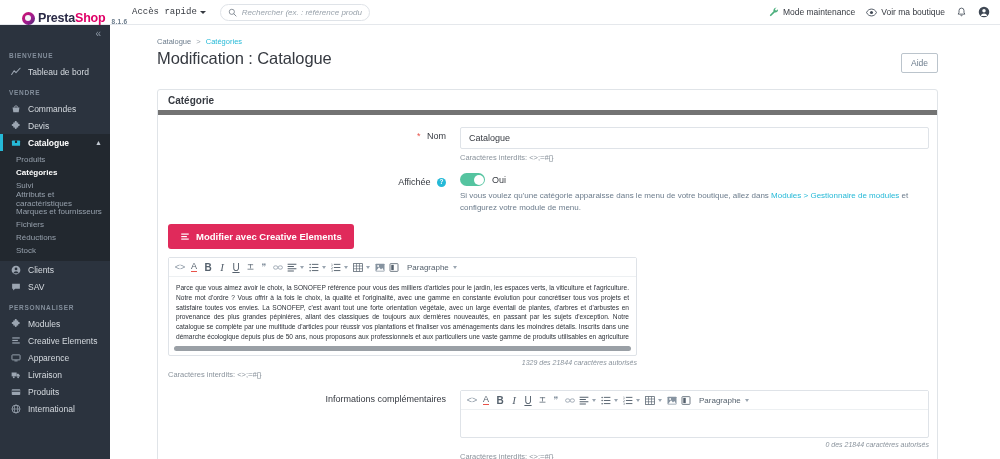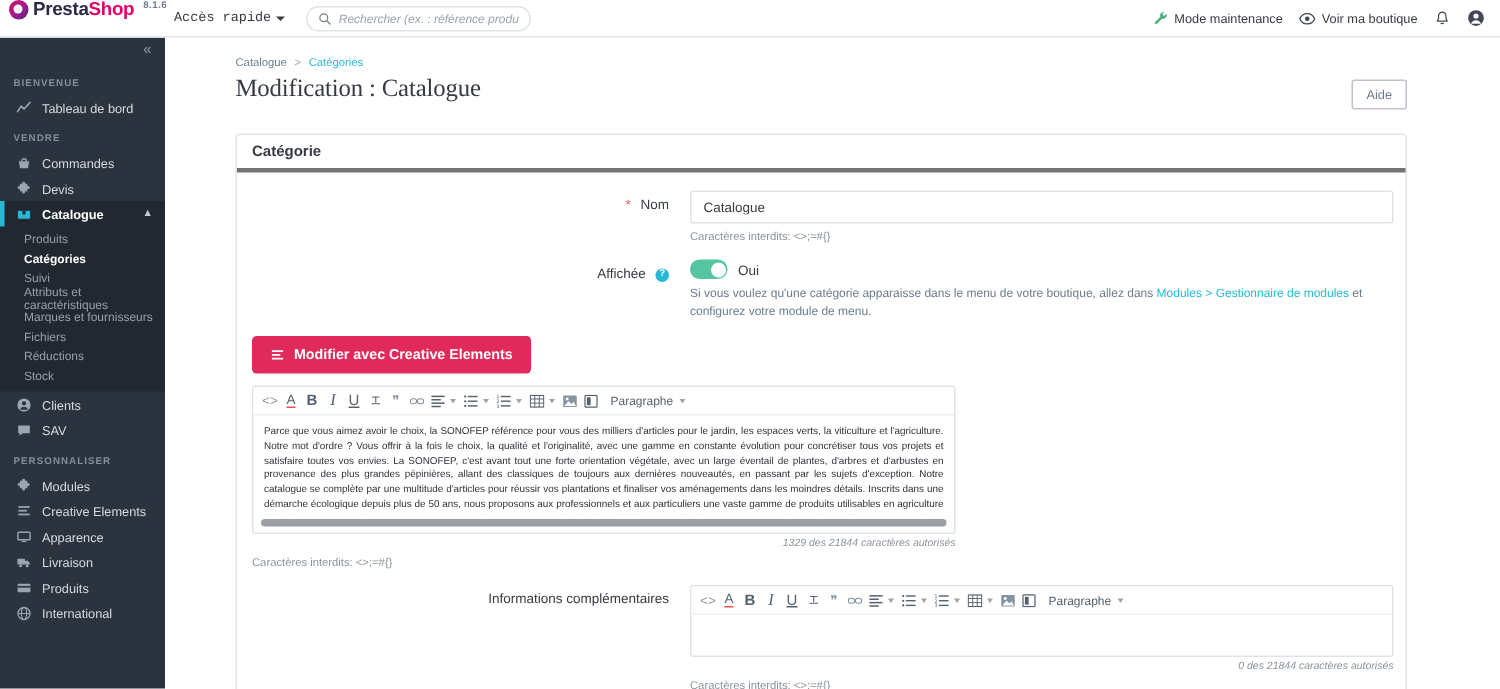--- a/index.html
+++ b/index.html
@@ -17,22 +17,23 @@
   .topbar {
     position: absolute; top: 0; left: 0;
     width: 1000px; height: 25px;
     background: #ffffff;
     border-bottom: 1px solid #e5e8ec;
     display: flex; align-items: center;
     z-index: 40;
   }
   .brand {
     width: 110px; height: 25px;
-    display: flex; align-items: flex-start; gap: 3px;
+    display: flex; align-items: flex-end; gap: 3px;
     padding-left: 6px;
+    margin-left: 16px;
   }
   .brand-logo {
     width: 13px; height: 13px; border-radius: 50%;
     background: linear-gradient(135deg,#d5106b 0%,#9b1d8f 60%,#3d2a6d 100%);
     position: relative; flex: none;
   }
   .brand-logo::after {
     content: ""; position: absolute; left: 3px; top: 3px;
     width: 6px; height: 6px; border-radius: 50%;
     background: #f4f5f7;
@@ -126,39 +127,39 @@
     width: 808px; height: 434px;
     background: #ffffff; overflow: hidden; margin-left: 36px;
   }
   .page-head { padding: 5px 16px 0 11px; }
   .breadcrumb { font-size: 7.5px; color: #6c7c8c; }
   .breadcrumb .sep { margin: 0 3px; color: #9aa3ac; }
   .breadcrumb .cur { color: #25b9d7; cursor: pointer; }
   .title-row { display: flex; align-items: flex-start; }
   .page-title {
     font-size: 16.5px; color: #363a41; font-weight: 400;
-    margin: 3px 0 0 0; letter-spacing: -.1px; font-family: Liberation Serif, serif;
+    margin: 3px 0 0 0; letter-spacing: -.1px;
   }
   .help-btn {
     margin-left: auto; margin-top: 7px;
     border: 1px solid #bbc4cc; border-radius: 2px;
     background: #ffffff; color: #6c7c8c;
     font-size: 8.5px; padding: 4px 9px; cursor: pointer;
     font-family: "Liberation Sans", sans-serif;
   }
 
   .panel {
     margin: 16px 16px 0 11px;
     border: 1px solid #e0e4e8; border-radius: 3px;
     background: #ffffff;
   }
   .panel-head {
     height: 25px; display: flex; align-items: center;
     padding-left: 10px; font-size: 10px; font-weight: 600;
-    color: #363a41; border-bottom: 3px solid #737373;
+    color: #363a41; border-bottom: 5px solid #737373;
   }
   .panel-body { padding: 12px 10px 10px 10px; }
 
   .form-row { display: flex; margin-bottom: 11px; }
   .form-label {
     width: 292px; flex: none; text-align: right;
     padding-right: 14px; padding-top: 4px;
     font-size: 9px; color: #363a41; line-height: 1.3;
   }
   .req { color: #e8534a; margin-right: 4px; }

